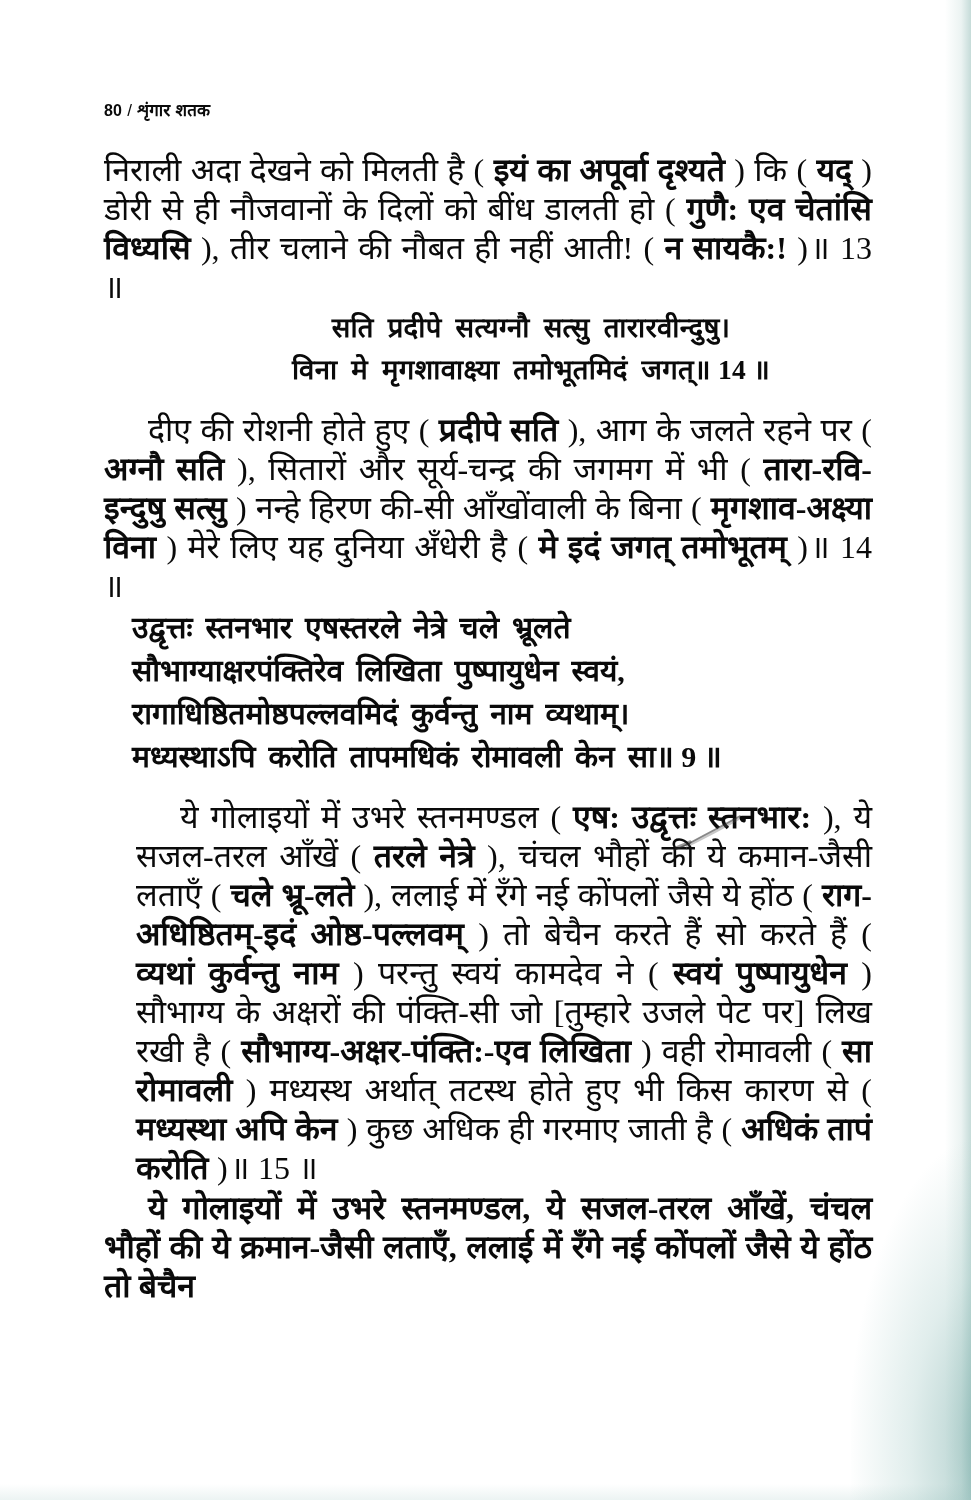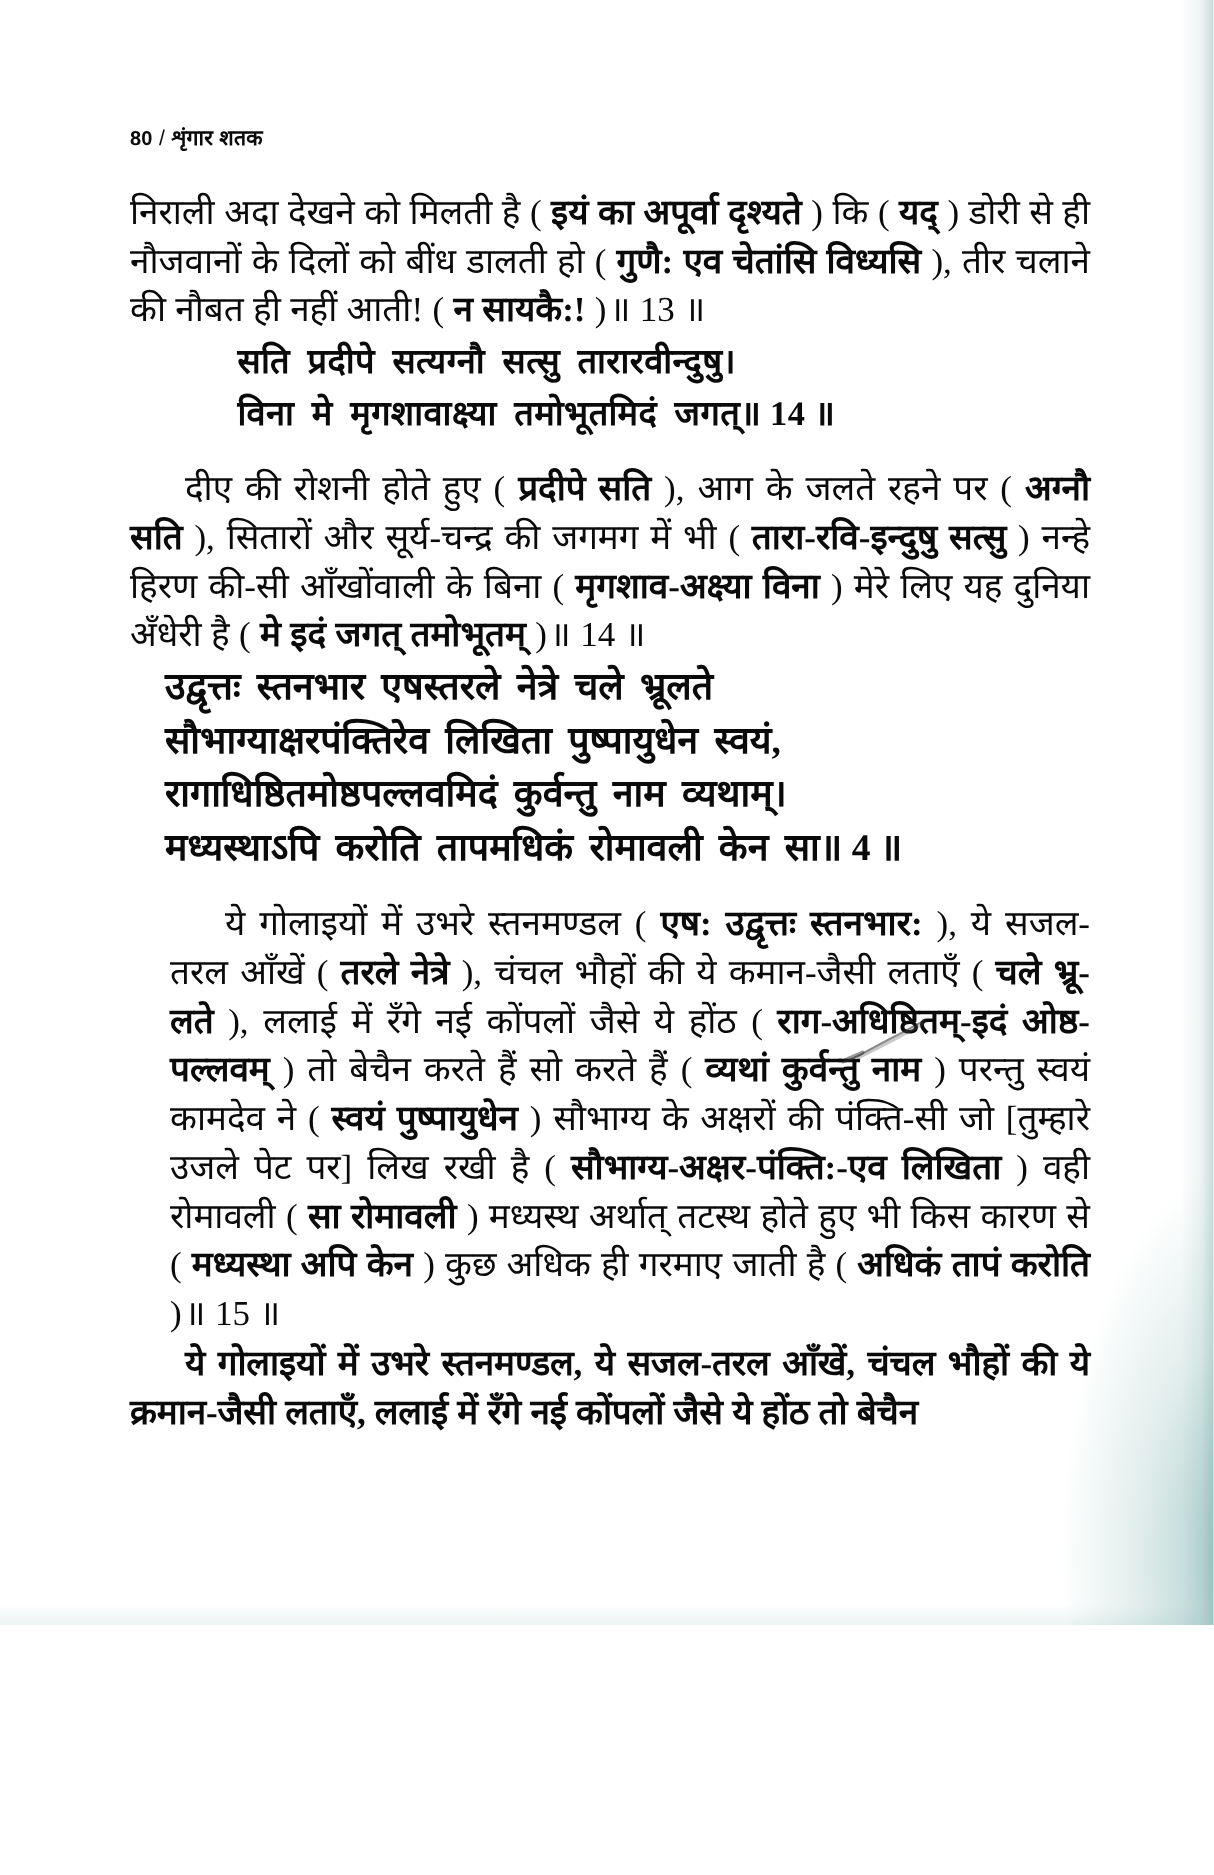--- a/index.html
+++ b/index.html
@@ -4,21 +4,21 @@
 <style>
   html, body {
     margin: 0;
     padding: 0;
     background: #ffffff;
   }
 
   .page {
     position: relative;
     width: 971px;
-    height: 1300px;
+    height: 1500px;
     background: #ffffff;
     overflow: hidden;
     font-family: "Liberation Serif", "DejaVu Serif", serif;
     color: #0a0a0a;
   }
 
   
   .edge-tint-right {
     position: absolute;
     top: 0;
@@ -71,36 +71,36 @@
     letter-spacing: 0.2px;
     margin-top: 98px;
     margin-bottom: 0;
     white-space: nowrap;
   }
   .running-head .folio { font-size: 16px; }
   .running-head .slash { font-weight: normal; padding: 0 5px; }
 
   
   .prose {
-    font-size: 28px;
+    font-size: 32px;
     line-height: 39px;
     text-align: justify;
     text-justify: inter-word;
     word-spacing: 0.5px;
     margin: 0;
   }
   .prose.gloss { font-weight: 400; }
   .prose.restate { font-weight: 700; letter-spacing: -0.1px; }
   .prose .indent { display: inline-block; width: 44px; }
   .prose b { font-weight: 700; }
 
   
   .blk-para1   { margin-top: 30px; }
   .blk-para2   { margin-top: 1px; }
-  .verse14     { margin-top: 24px; }
+  .verse14     { margin-top: 24px; text-align: center; }
   .blk-para3   { margin-top: 20px; }
   .blk-para4   { margin-top: 1px; }
   .verse15     { margin-top: 26px; }
   .blk-para5   { margin-top: 20px; margin-left: 32px; }
   .blk-para6   { margin-top: 1px; }
 
   
   .verse {
     font-weight: 700;
     font-size: 28px;
@@ -158,21 +158,21 @@
       <span class="vline"><span class="w">विना</span><span class="w">मे</span><span class="w">मृगशावाक्ष्या</span><span class="w">तमोभूतमिदं</span><span class="w">जगत्॥ 14 ॥</span></span>
     </div>
 
     <p class="prose gloss blk-para3"><span class="indent"></span>दीए की रोशनी होते हुए ( <b>प्रदीपे सति</b> ), आग के जलते रहने पर ( <b>अग्नौ सति</b> ), सितारों और सूर्य-चन्द्र की जगमग में भी ( <b>तारा-रवि-इन्दुषु सत्सु</b> ) नन्हे हिरण की-सी आँखोंवाली के बिना ( <b>मृगशाव-अक्ष्या विना</b> ) मेरे लिए यह दुनिया अँधेरी है ( <b>मे इदं जगत् तमोभूतम्</b> ) ॥ 14 ॥</p>
 
 
     <div class="verse verse15">
       <span class="vline"><span class="w">उद्वृत्तः</span><span class="w">स्तनभार</span><span class="w">एषस्तरले</span><span class="w">नेत्रे</span><span class="w">चले</span><span class="w">भ्रूलते</span></span>
       <span class="vline"><span class="w">सौभाग्याक्षरपंक्तिरेव</span><span class="w">लिखिता</span><span class="w">पुष्पायुधेन</span><span class="w">स्वयं,</span></span>
       <span class="vline"><span class="w">रागाधिष्ठितमोष्ठपल्लवमिदं</span><span class="w">कुर्वन्तु</span><span class="w">नाम</span><span class="w">व्यथाम्।</span></span>
-      <span class="vline"><span class="w">मध्यस्थाऽपि</span><span class="w">करोति</span><span class="w">तापमधिकं</span><span class="w">रोमावली</span><span class="w">केन</span><span class="w">सा॥ 4 ॥</span></span>
+      <span class="vline"><span class="w">मध्यस्थाऽपि</span><span class="w">करोति</span><span class="w">तापमधिकं</span><span class="w">रोमावली</span><span class="w">केन</span><span class="w">सा॥ 9 ॥</span></span>
     </div>
 
     <p class="prose gloss blk-para5"><span class="indent"></span>ये गोलाइयों में उभरे स्तनमण्डल ( <b>एष: उद्वृत्तः स्तनभार:</b> ), ये सजल-तरल आँखें ( <b>तरले नेत्रे</b> ), चंचल भौहों की ये कमान-जैसी लताएँ ( <b>चले भ्रू-लते</b> ), ललाई में रँगे नई कोंपलों जैसे ये होंठ ( <b>राग-अधिष्ठितम्-इदं ओष्ठ-पल्लवम्</b> ) तो बेचैन करते हैं सो करते हैं ( <b>व्यथां कुर्वन्तु नाम</b> ) परन्तु स्वयं कामदेव ने ( <b>स्वयं पुष्पायुधेन</b> ) सौभाग्य के अक्षरों की पंक्ति-सी जो [तुम्हारे उजले पेट पर] लिख रखी है ( <b>सौभाग्य-अक्षर-पंक्ति:-एव लिखिता</b> ) वही रोमावली ( <b>सा रोमावली</b> ) मध्यस्थ अर्थात् तटस्थ होते हुए भी किस कारण से ( <b>मध्यस्था अपि केन</b> ) कुछ अधिक ही गरमाए जाती है ( <b>अधिकं तापं करोति</b> ) ॥ 15 ॥</p>
 
     <p class="prose restate blk-para6 bleed"><span class="indent"></span>ये गोलाइयों में उभरे स्तनमण्डल, ये सजल-तरल आँखें, चंचल भौहों की ये क्रमान-जैसी लताएँ, ललाई में रँगे नई कोंपलों जैसे ये होंठ तो बेचैन</p>
 
   </div>
 
   <svg class="pencil-mark" viewBox="0 0 72 44" aria-hidden="true">
     <path d="M68 4 C54 12, 34 22, 16 32 C10 35, 5 37, 2 38" fill="none" stroke="#2b2b2b" stroke-width="1.6" stroke-linecap="round" opacity="0.55"></path>

